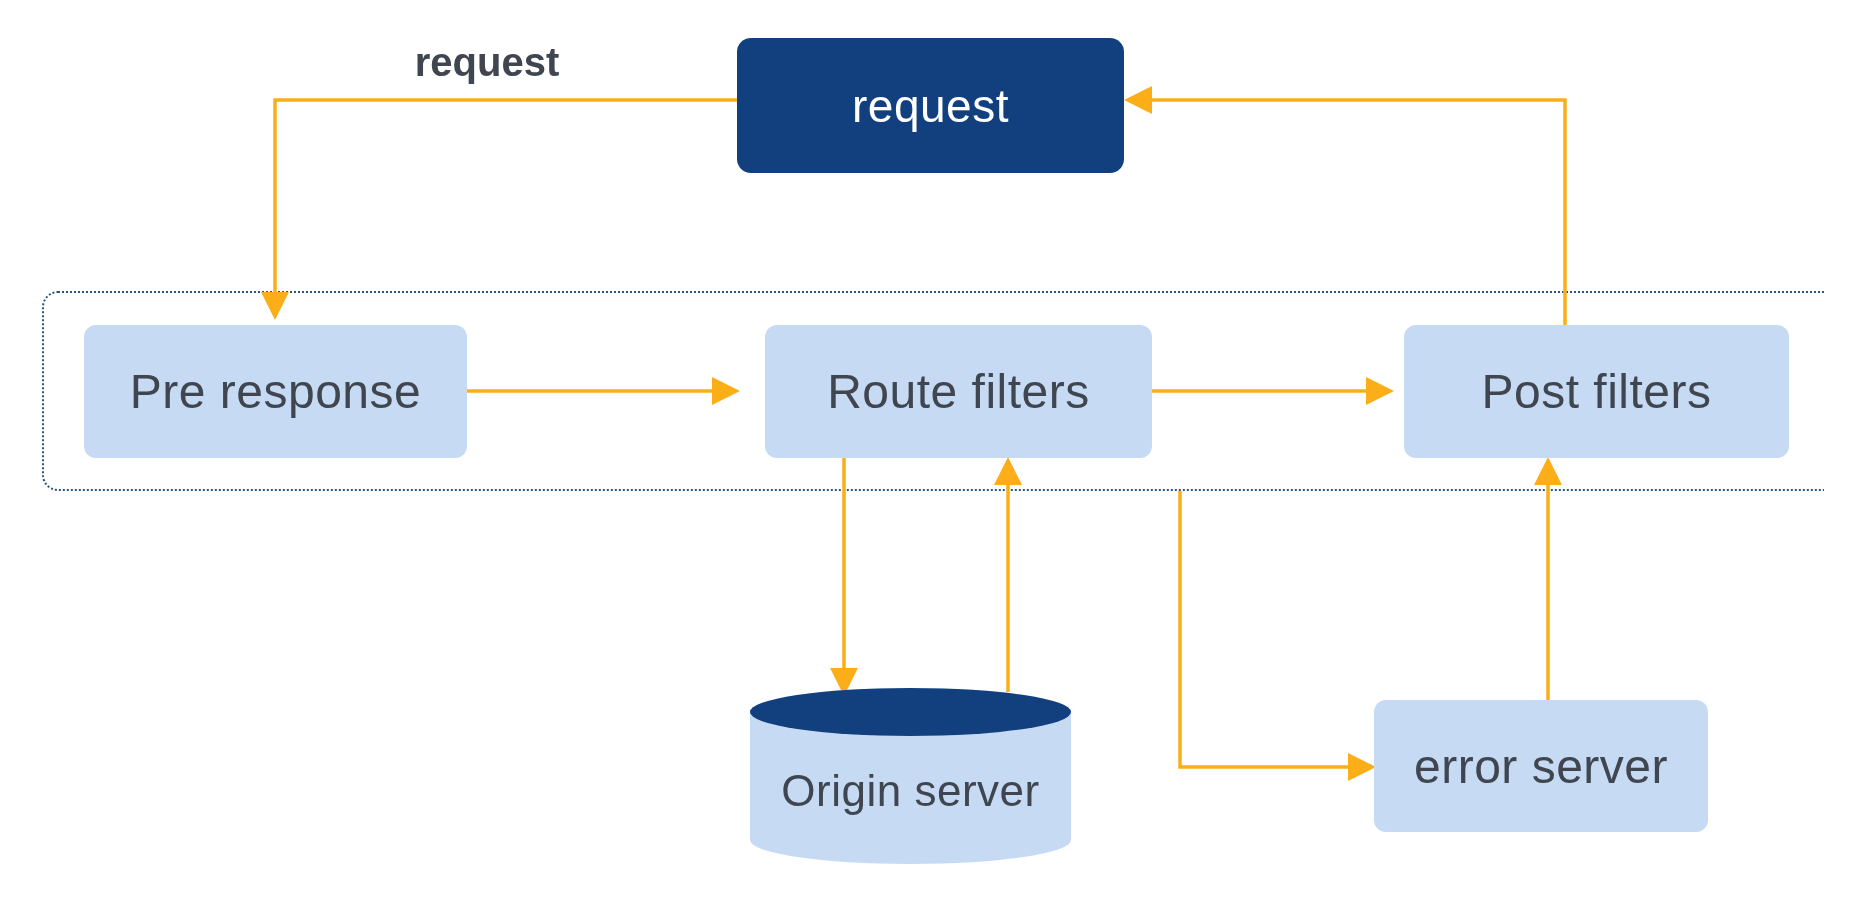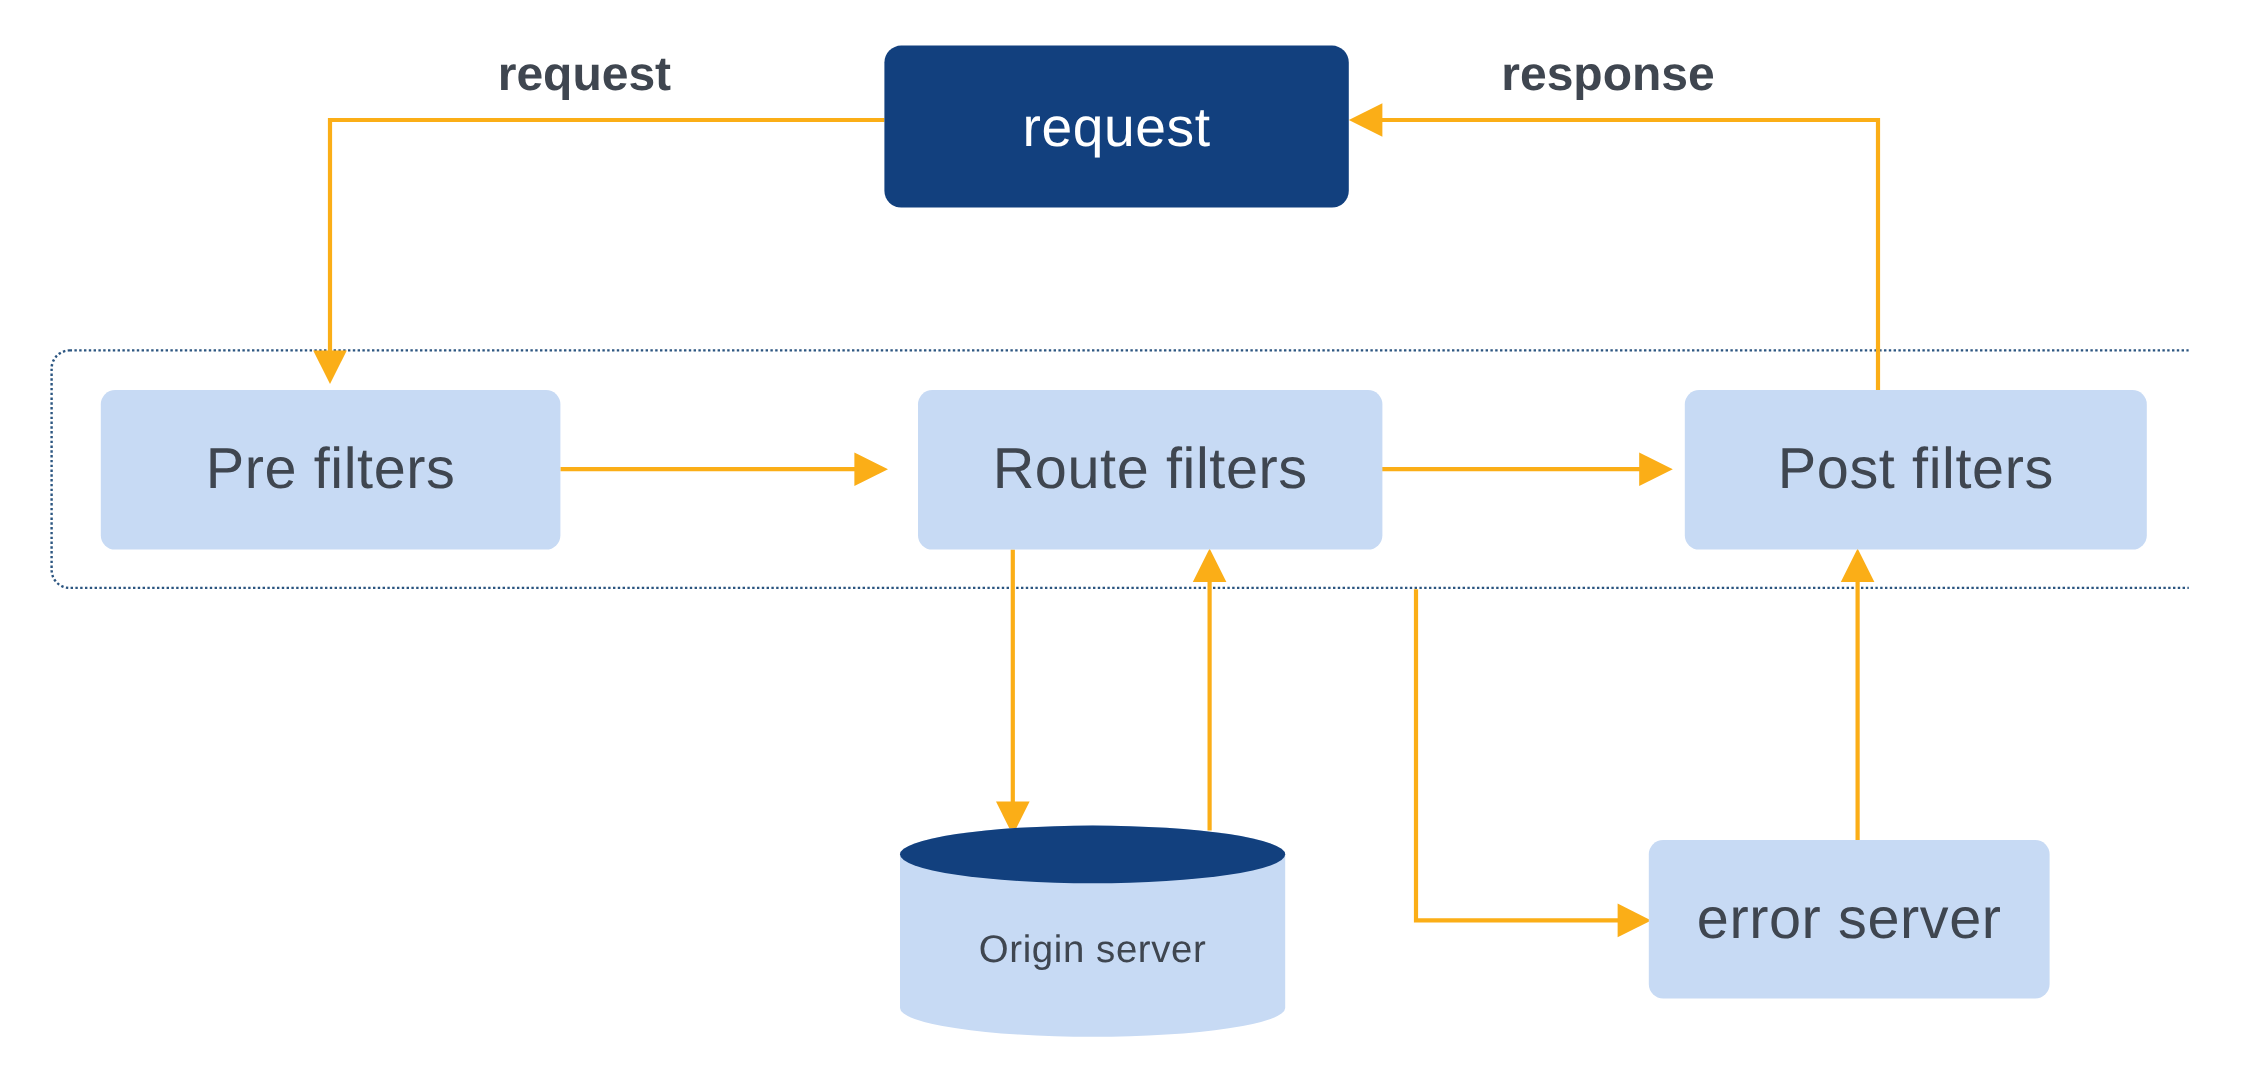--- a/index.html
+++ b/index.html
@@ -57,21 +57,21 @@
   #connectors{
     position:absolute;left:0;top:0;width:1876px;height:903px;
     pointer-events:none;
   }
   #connectors polyline{fill:none;stroke:var(--orange);stroke-width:3.5;}
   #connectors polygon{fill:var(--orange);stroke:none;}
   #origin-cylinder{position:absolute;left:748px;top:686px;width:325px;height:180px;}
   #origin-label{
     position:absolute;left:748px;top:736px;width:325px;height:110px;
     display:flex;align-items:center;justify-content:center;
-    font-size:32px;color:var(--text-gray);letter-spacing:0.5px;
+    font-size:44px;color:var(--text-gray);letter-spacing:0.5px;
   }
 </style>
 </head>
 <body>
 
 <div id="canvas">
 
   <div id="filter-container"></div>
 
   <svg id="connectors" viewBox="0 0 1876 903">
@@ -103,25 +103,24 @@
       <polyline points="1180,491 1180,767 1350,767"></polyline>
       <polygon points="1376,767 1348,753 1348,781"></polygon>
     </g>
     <g>
       <polyline points="1548,700 1548,483"></polyline>
       <polygon points="1548,457 1534,485 1562,485"></polygon>
     </g>
   </svg>
 
   <div id="label-request" class="edge-label">request</div>
-  <div id="label-response" class="edge-label">response</div>
 
   <div id="request-box" class="node dark">request</div>
 
-  <div id="pre-filters" class="node">Pre filters</div>
+  <div id="pre-filters" class="node">Pre response</div>
 
   <div id="route-filters" class="node">Route filters</div>
 
   <div id="post-filters" class="node">Post filters</div>
 
   <div id="error-filters" class="node">error server</div>
 
   <svg id="origin-cylinder" viewBox="0 0 325 180">
     <path d="M 2,26 A 160.5,24 0 0 1 323,26 L 323,154 A 160.5,24 0 0 1 2,154 Z" fill="var(--light-blue)"></path>
     <ellipse cx="162.5" cy="26" rx="160.5" ry="24" fill="var(--navy)"></ellipse>

